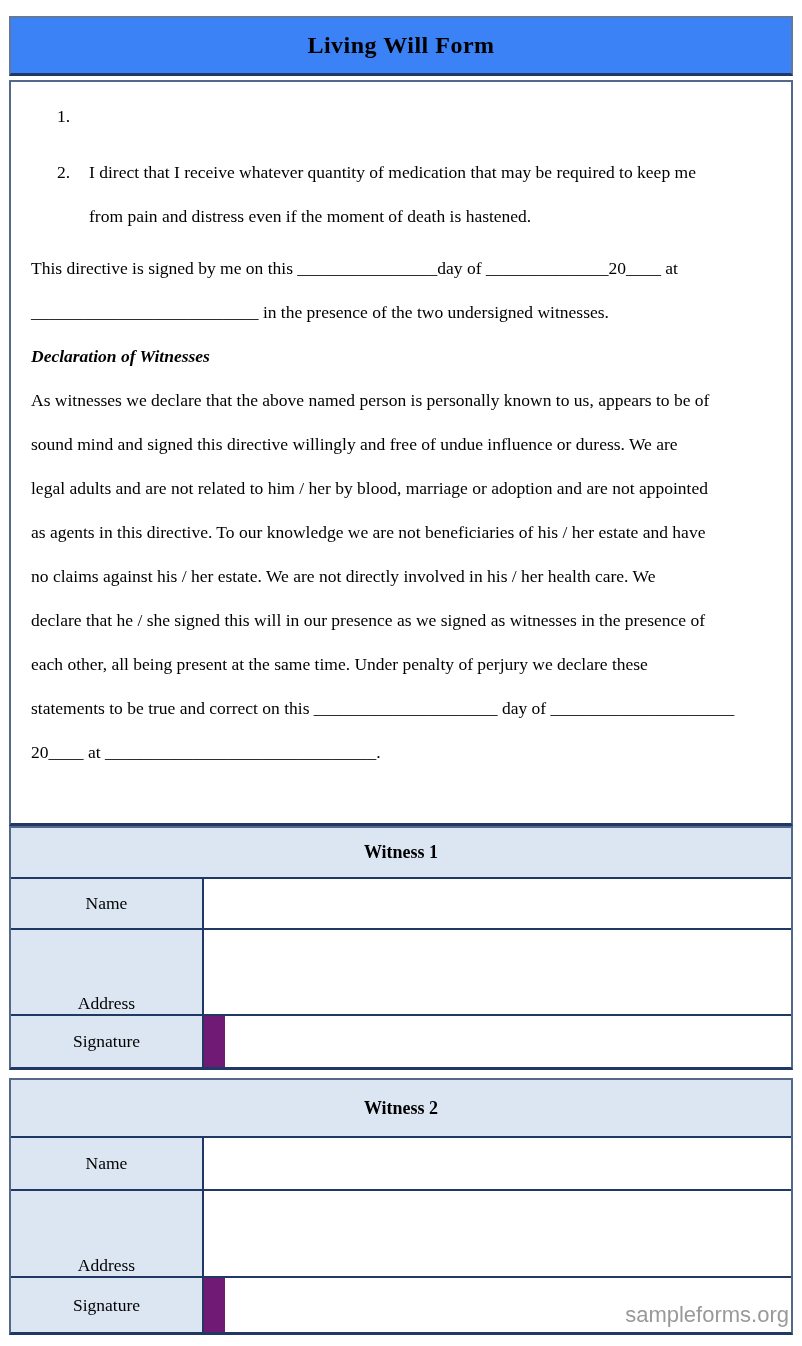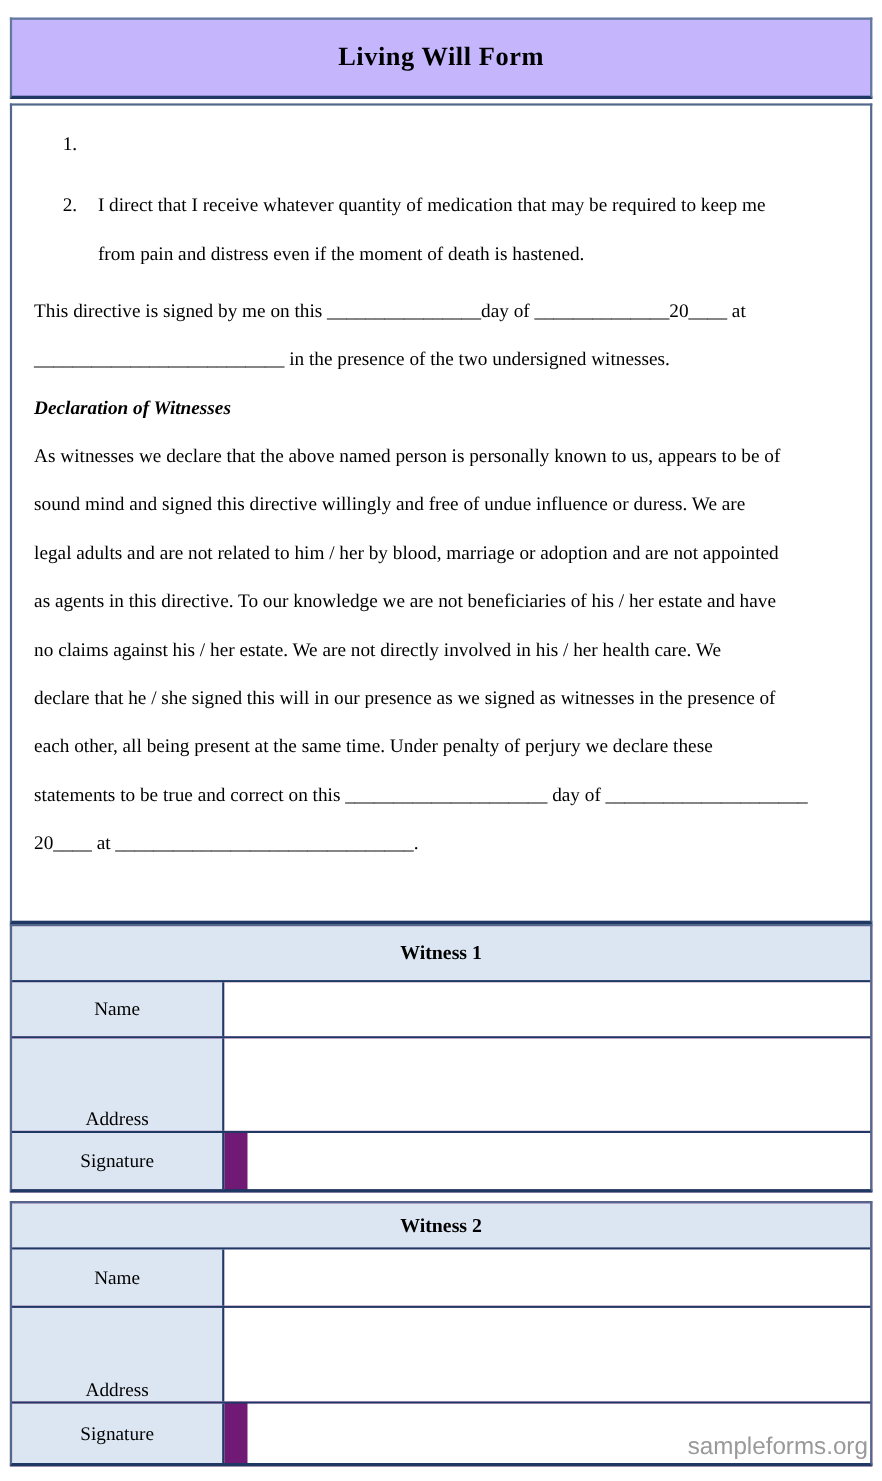--- a/index.html
+++ b/index.html
@@ -11,22 +11,22 @@
     font-family: "Liberation Serif", serif;
     color: #000000;
     overflow: hidden;
     box-sizing: border-box;
     padding: 16px 9px 0 9px;
   }
   .page * { box-sizing: border-box; }
 
   
   .title-band {
-    height: 74px;
-    background: #c4b5fd;
+    height: 60px;
+    background: #3b82f6;
     border: 2px solid #62799c;
     border-bottom: 3px solid #1f3864;
     display: flex;
     align-items: center;
     justify-content: center;
   }
   .title-band .title {
     font-size: 24px;
     font-weight: bold;
     letter-spacing: 0.5px;
@@ -75,21 +75,21 @@
   .w-header {
     background: #dce6f2;
     border-bottom: 2px solid #1f3864;
     display: flex;
     align-items: center;
     justify-content: center;
     font-weight: bold;
     font-size: 18px;
   }
   .first .w-header { height: 51px; }
-  .second .w-header { height: 42px; }
+  .second .w-header { height: 58px; }
 
   .w-row {
     display: flex;
     border-bottom: 2px solid #1f3864;
   }
   .w-row:last-child { border-bottom: none; gap: 21px; }
   .w-row .w-label {
     flex: 0 0 193px;
     background: #dce6f2;
     border-right: 2px solid #1f3864;

